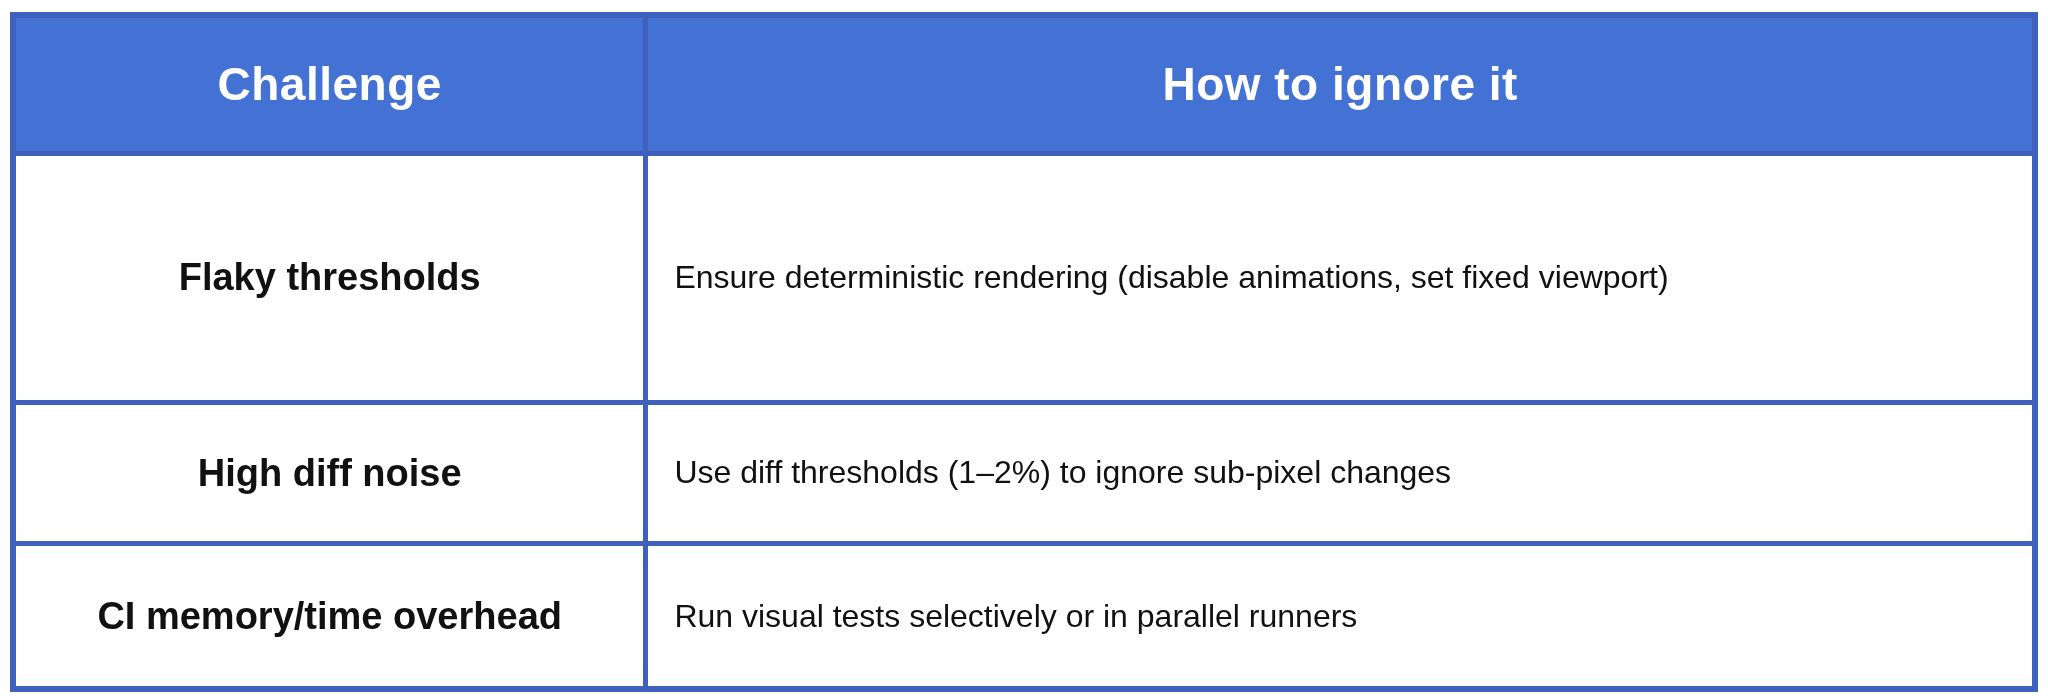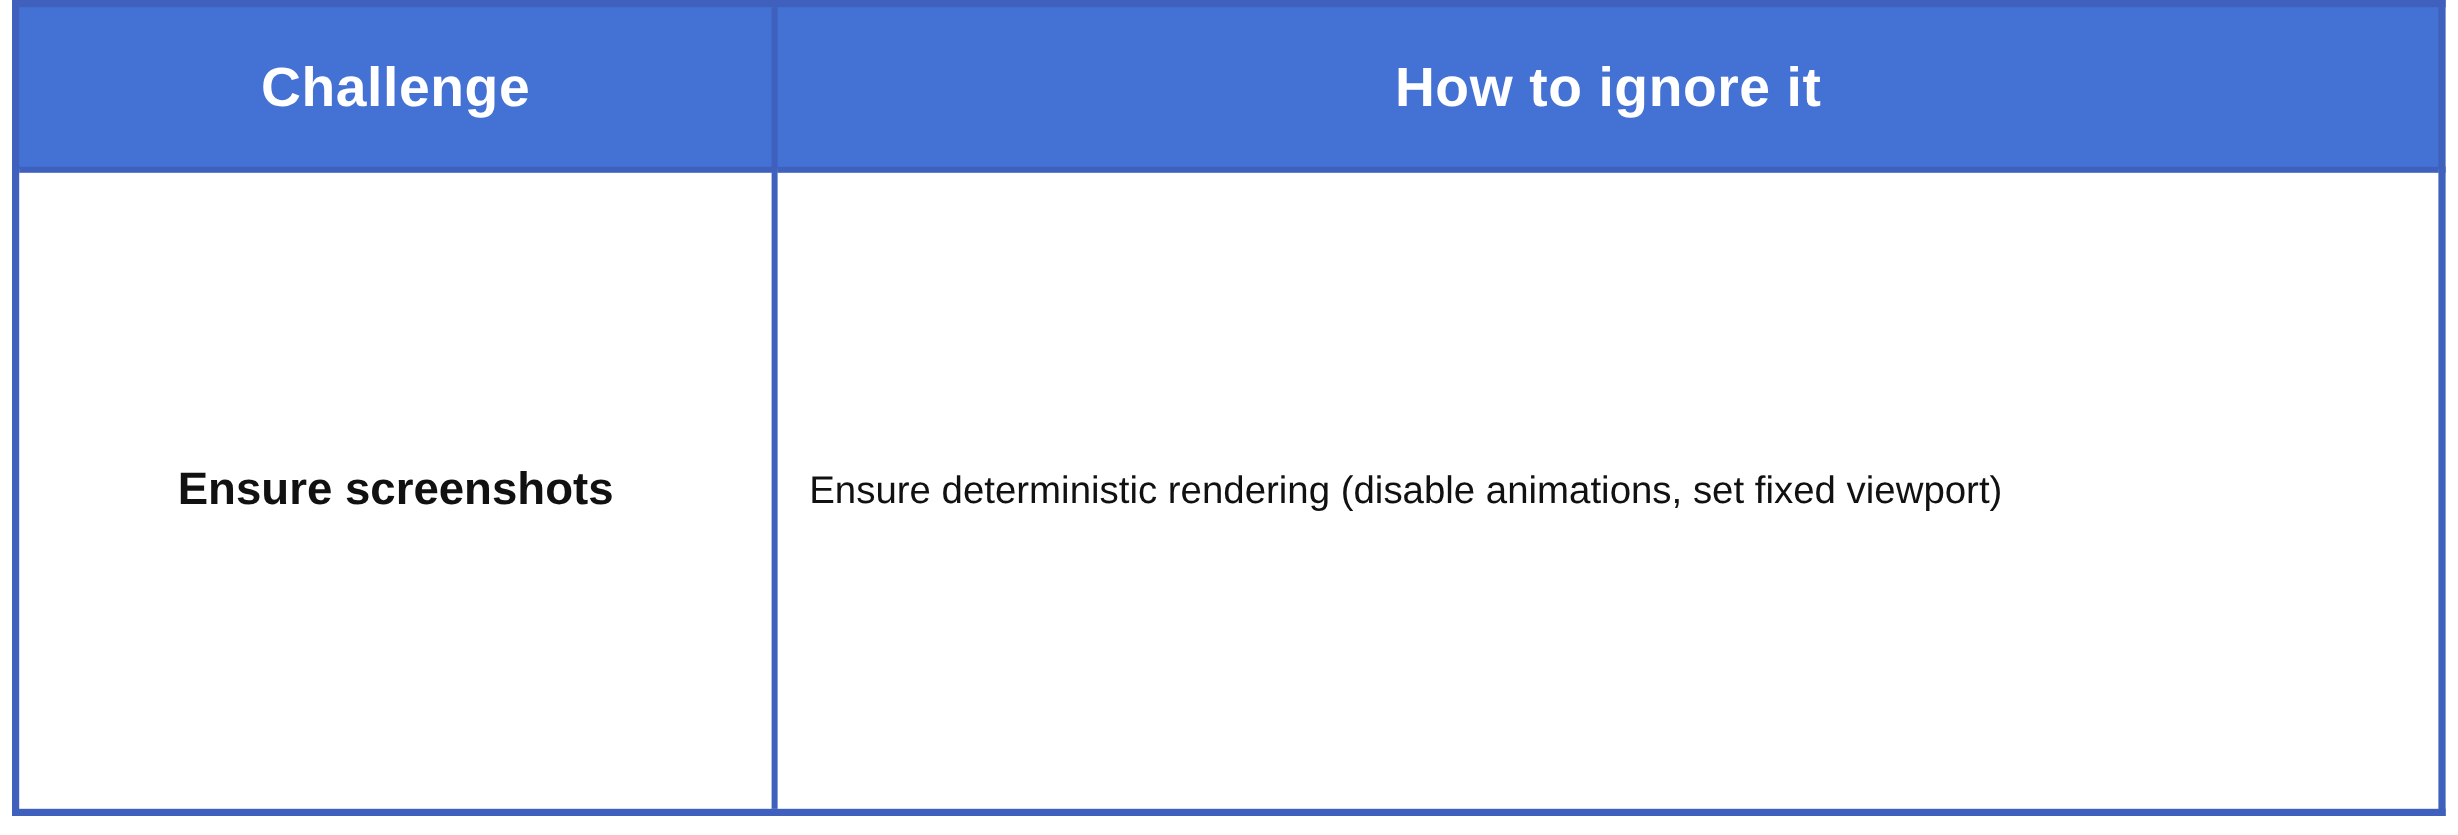--- a/index.html
+++ b/index.html
@@ -14,21 +14,21 @@
     margin: 0;
     padding: 0;
     background: #ffffff;
     width: 2048px;
     height: 696px;
     font-family: "Liberation Sans", "DejaVu Sans", sans-serif;
   }
   .stage {
     width: 2048px;
     height: 696px;
-    padding: 0 10px;
+    padding: 12px 10px;
   }
   table.challenge-table {
     width: 2028px;
     height: 680px;
     border-collapse: collapse;
     table-layout: fixed;
     background: var(--body-bg);
   }
   table.challenge-table th,
   table.challenge-table td {
@@ -84,18 +84,26 @@
       <col class="col-solution">
     </colgroup>
     <thead>
       <tr class="row-header">
         <th class="header-cell">Challenge</th>
         <th class="header-cell">How to ignore it</th>
       </tr>
     </thead>
     <tbody>
       <tr class="row-0">
-        <td class="challenge-cell">Ensure screenshots</td>
+        <td class="challenge-cell">Flaky thresholds</td>
         <td class="solution-cell">Ensure deterministic rendering (disable animations, set fixed viewport)</td>
+      </tr>
+      <tr class="row-1">
+        <td class="challenge-cell">High diff noise</td>
+        <td class="solution-cell">Use diff thresholds (1–2%) to ignore sub-pixel changes</td>
+      </tr>
+      <tr class="row-3">
+        <td class="challenge-cell">CI memory/time overhead</td>
+        <td class="solution-cell">Run visual tests selectively or in parallel runners</td>
       </tr>
     </tbody>
   </table>
 </div>
 
 </body></html>

